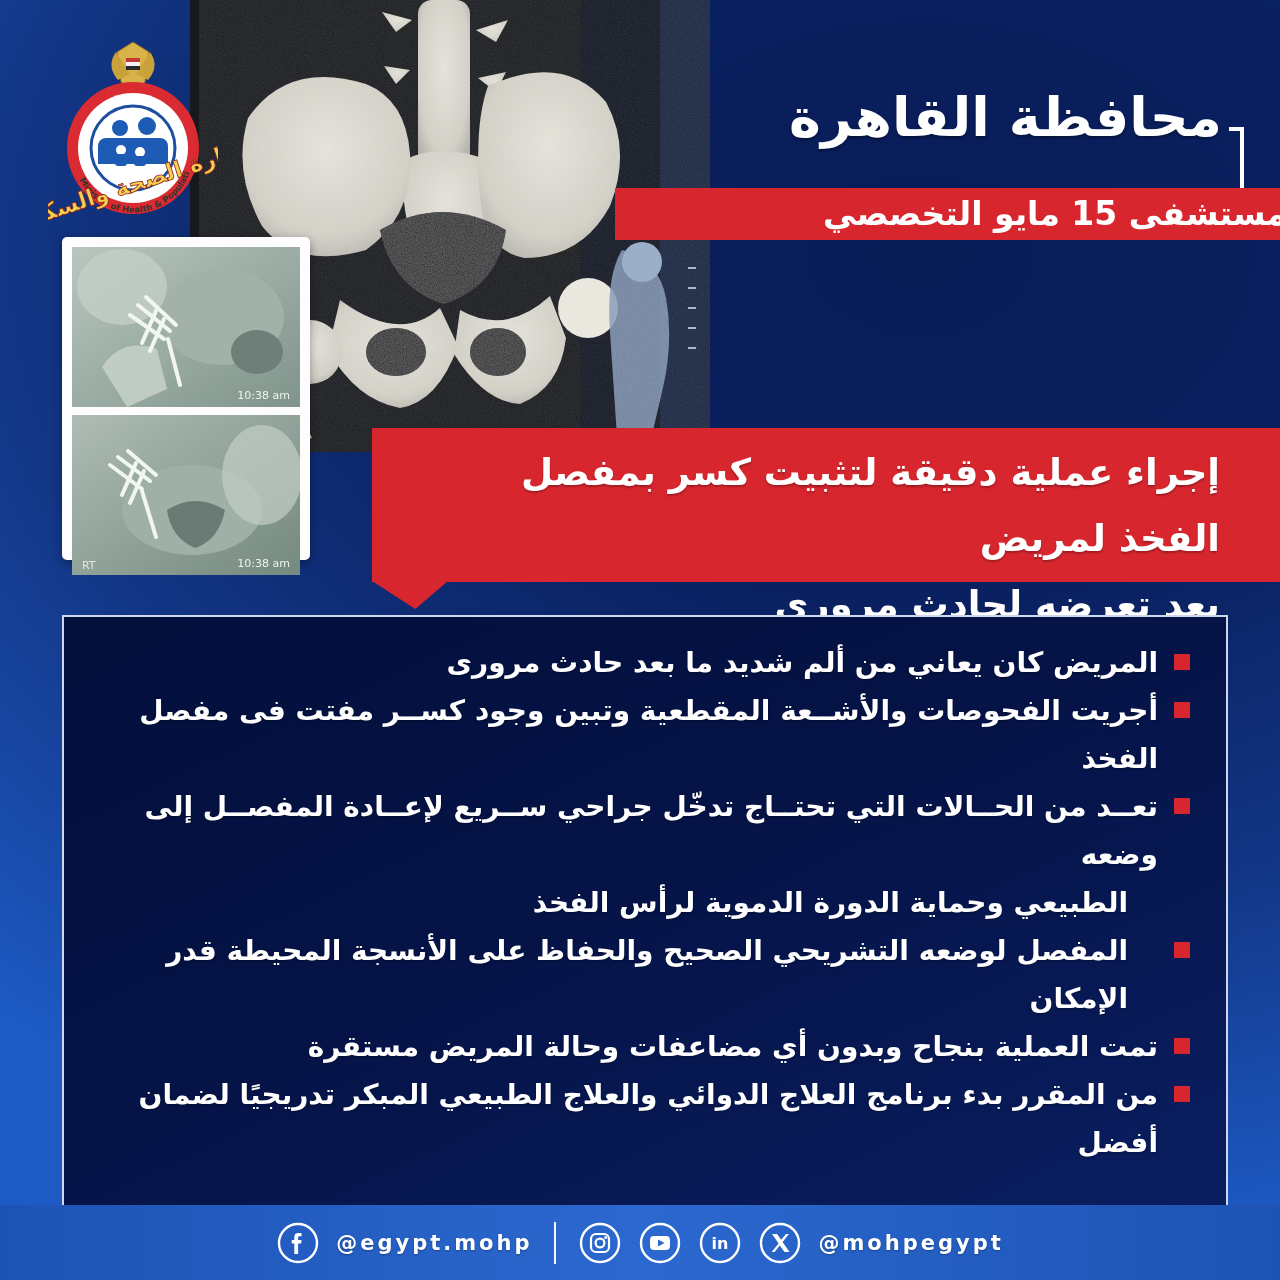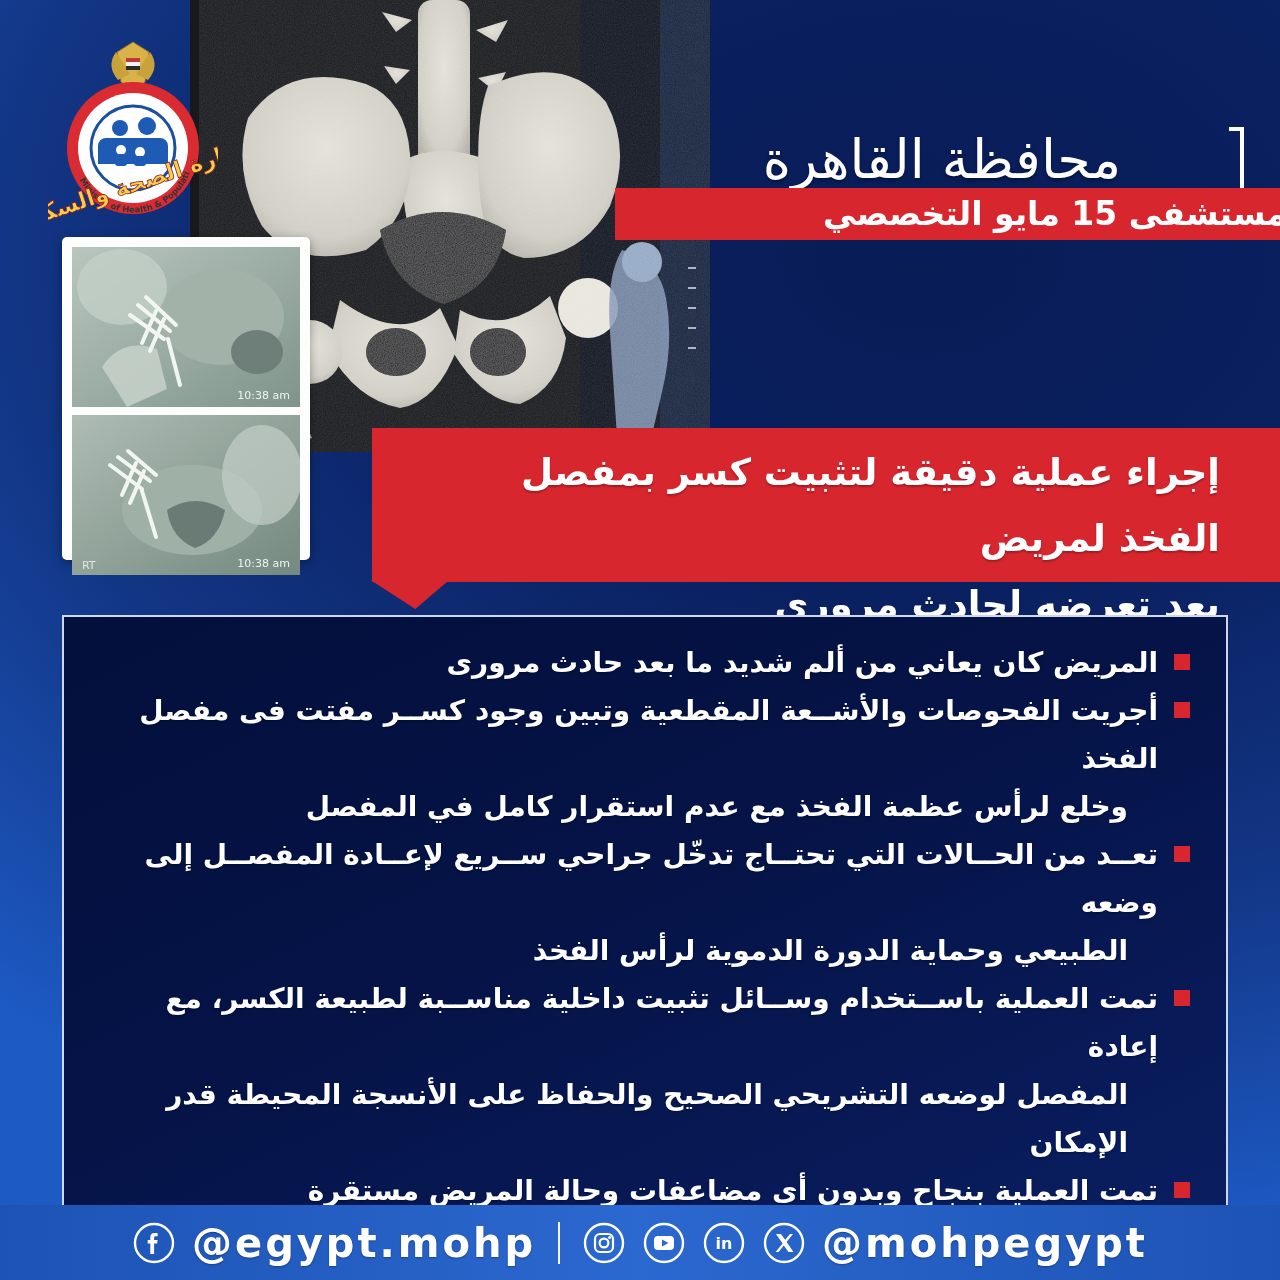--- a/index.html
+++ b/index.html
@@ -9,24 +9,23 @@
     background:radial-gradient(1400px 1000px at 72% 20%,
       var(--deep-navy,#081c56) 0%, #0a2161 35%, #123584 65%, var(--bright-blue,#1d5ac4) 100%);
   }
   .abs{position:absolute;}
   
   .ct-photo{left:190px;top:0;width:520px;height:452px;background:#14161a;}
   
   .logo{left:48px;top:36px;width:170px;height:185px;}
   
   .gov-title{
-    right:58px;top:86px;width:560px;direction:rtl;text-align:center;
-    font-size:54px;font-weight:normal;letter-spacing:0;line-height:1.2;
+    right:58px;top:86px;width:560px;direction:rtl;text-align:right;
+    font-size:54px;font-weight:bold;letter-spacing:0;line-height:1.2;
     text-shadow:0 2px 3px rgba(0,0,0,.35);
-    margin-top:42px;
   }
   .title-bracket{right:34px;top:126px;width:20px;height:94px;}
   
   .hospital-banner{
     left:615px;top:188px;width:688px;height:52px;background:var(--accent-red,#d8262e);
     direction:rtl;text-align:right;font-size:33px;font-weight:bold;line-height:52px;
     padding:0;box-sizing:border-box;
   }
   .hospital-banner span{padding-right:16px;display:inline-block;}
   
@@ -55,21 +54,21 @@
     margin-top:15px;margin-left:16px;}
   .bullet-text{flex:1;font-size:28px;font-weight:bold;line-height:48px;text-align:right;
     text-shadow:0 1px 2px rgba(0,0,0,.3);}
   .bullet-text .cont{padding-right:30px;}
   
   .footer{
     left:0;right:0;top:1205px;height:75px;
     background:linear-gradient(90deg,#1d53b4 0%,var(--footer-blue,#2b68cf) 50%,#1d53b4 100%);
     display:flex;align-items:center;justify-content:center;gap:16px;direction:ltr;
   }
-  .handle{font-size:40px;font-weight:bold;letter-spacing:3px;text-shadow:0 1px 2px rgba(0,0,0,.3);}
+  .handle{font-size:21px;font-weight:bold;letter-spacing:3px;text-shadow:0 1px 2px rgba(0,0,0,.3);}
   .soc{width:44px;height:44px;flex:0 0 44px;}
   .footer-sep{width:2px;height:42px;background:#fff;margin:0 6px;opacity:.95;}
   svg{display:block;}
 </style>
 </head>
 <body>
 
 <div class="poster">
 
   <div class="abs ct-photo">
@@ -242,34 +241,32 @@
         <div class="bullet-item">
           <span class="bullet-sq"></span>
           <div class="bullet-text">
             <div>المريض كان يعاني من ألم شديد ما بعد حادث مرورى</div>
           </div>
         </div>
         <div class="bullet-item">
           <span class="bullet-sq"></span>
           <div class="bullet-text">
             <div>أجريت الفحوصات والأشــعة المقطعية وتبين وجود كســر مفتت فى مفصل الفخذ</div>
-            <div class="cont">وخلع لرأس عظمة الفخذ مع عدم استقرار كامل في المفصل</div>
           </div>
         </div>
         <div class="bullet-item">
           <span class="bullet-sq"></span>
           <div class="bullet-text">
             <div>تعــد من الحــالات التي تحتــاج تدخّل جراحي ســريع لإعــادة المفصــل إلى وضعه</div>
             <div class="cont">الطبيعي وحماية الدورة الدموية لرأس الفخذ</div>
           </div>
         </div>
         <div class="bullet-item">
           <span class="bullet-sq"></span>
           <div class="bullet-text">
-            <div>تمت العملية باســتخدام وســائل تثبيت داخلية مناســبة لطبيعة الكسر، مع إعادة</div>
             <div class="cont">المفصل لوضعه التشريحي الصحيح والحفاظ على الأنسجة المحيطة قدر الإمكان</div>
           </div>
         </div>
         <div class="bullet-item">
           <span class="bullet-sq"></span>
           <div class="bullet-text">
             <div>تمت العملية بنجاح وبدون أي مضاعفات وحالة المريض مستقرة</div>
           </div>
         </div>
         <div class="bullet-item">

